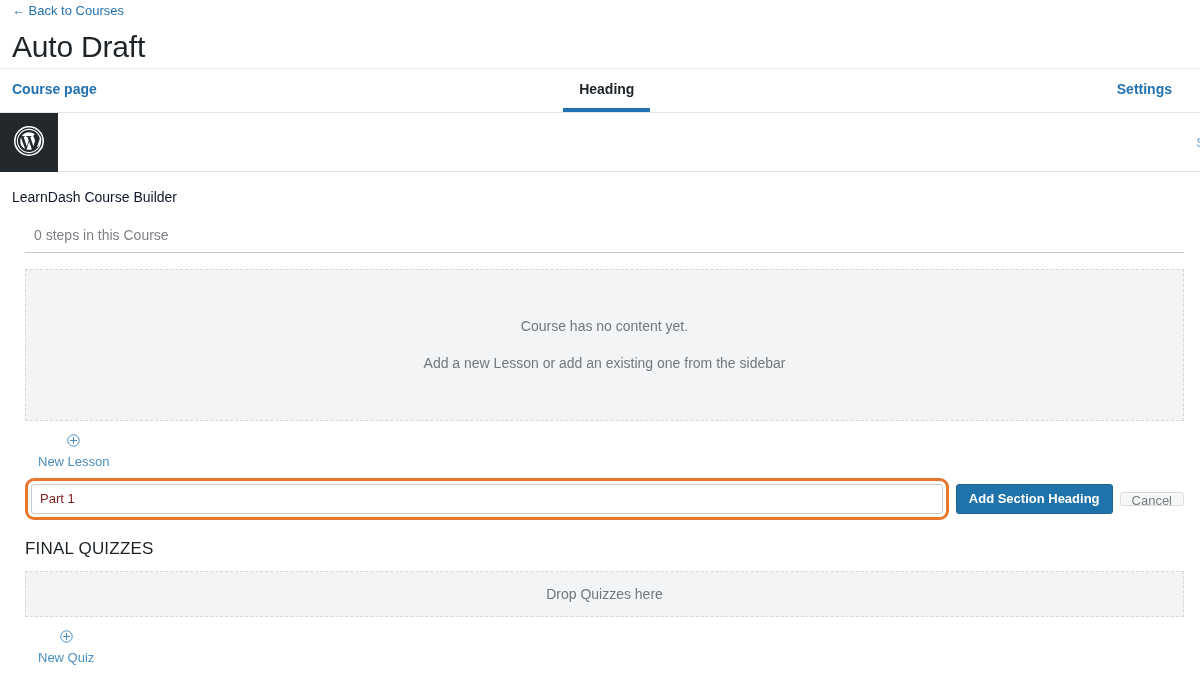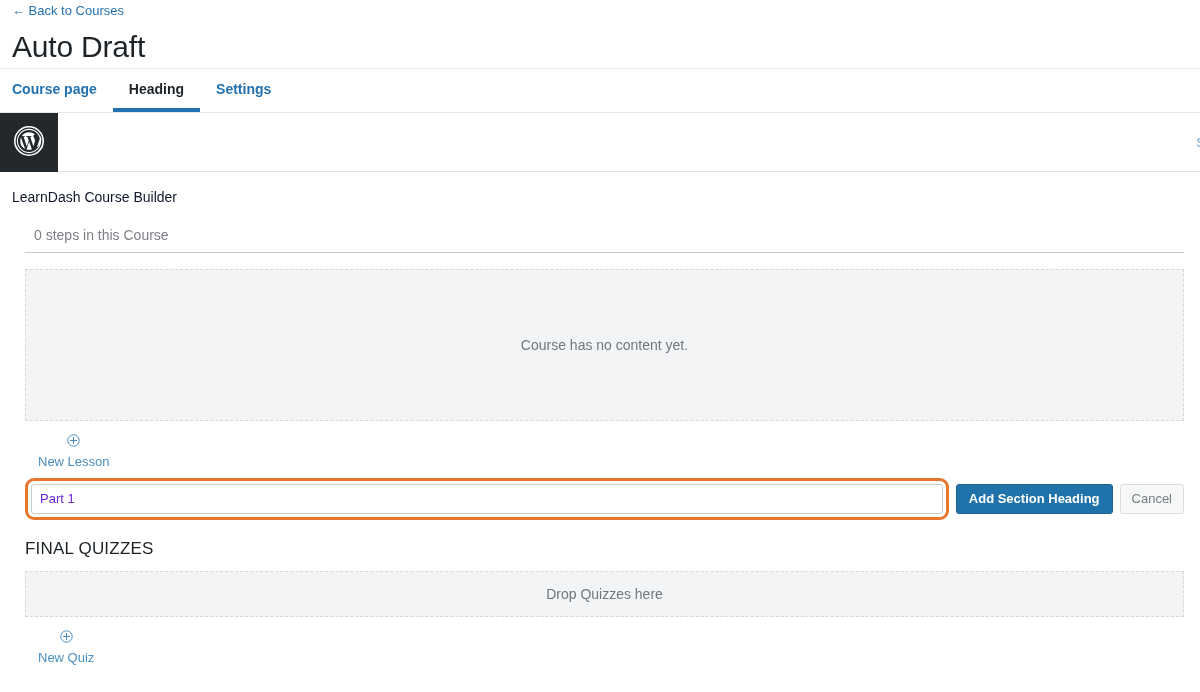--- a/index.html
+++ b/index.html
@@ -39,20 +39,21 @@
   
   .tab-bar {
     position: relative;
     height: 45px;
     border-top: 1px solid #e8e8e8;
     border-bottom: 1px solid #e8e8e8;
     background: #fff;
     padding: 0 12px;
     display: flex;
     align-items: stretch;
+    justify-content: space-between;
   }
   .tab {
     display: flex;
     align-items: center;
     padding: 0 16px;
     font-size: 14px;
     font-weight: bold;
     color: #2271b1;
     text-decoration: none;
     position: relative;
@@ -172,40 +173,40 @@
     min-width: 0;
   }
   .section-input {
     flex: 1;
     min-width: 0;
     height: 30px;
     border: 1px solid #c8ccd0;
     border-radius: 3px;
     padding: 0 8px;
     font-size: 13px;
-    color: #6d28d9;
+    color: #7f1d1d;
     font-family: "Liberation Sans", sans-serif;
     background: #fff;
     outline: none;
   }
   .btn-primary {
     height: 30px;
     background: #1f73aa;
     border: 1px solid #1a6492;
     border-radius: 3px;
     color: #ffffff;
     font-size: 13px;
     font-weight: bold;
     padding: 0 12px;
     cursor: pointer;
     font-family: "Liberation Sans", sans-serif;
     white-space: nowrap;
   }
   .btn-secondary {
-    height: 30px;
+    height: 14px;
     background: #f6f7f7;
     border: 1px solid #dcdcde;
     border-radius: 3px;
     color: #787c82;
     font-size: 13px;
     padding: 0 11px;
     cursor: pointer;
     font-family: "Liberation Sans", sans-serif;
     white-space: nowrap;
   }
@@ -248,20 +249,21 @@
 </div>
 
 <div class="builder-title">LearnDash Course Builder</div>
 
 <div class="builder-inner">
 
   <div class="steps-count">0 steps in this Course</div>
 
   <div class="dropzone lessons">
     <p>Course has no content yet.</p>
+    <p>Add a new Lesson or add an existing one from the sidebar</p>
   </div>
 
   <a class="add-link" href="#">
     <span class="plus-icon">
       <svg width="13" height="13" viewBox="0 0 13 13" aria-hidden="true">
         <circle cx="6.5" cy="6.5" r="5.7" fill="none" stroke="#4a8fc0" stroke-width="1"></circle>
         <path d="M6.5 3.4v6.2M3.4 6.5h6.2" stroke="#4a8fc0" stroke-width="1" stroke-linecap="round"></path>
       </svg>
     </span>
     <span>New Lesson</span>

